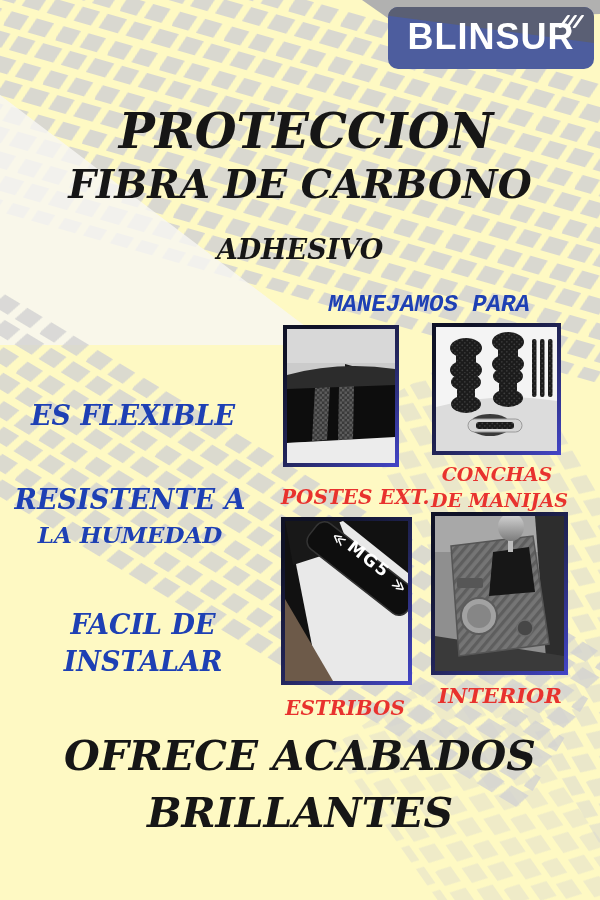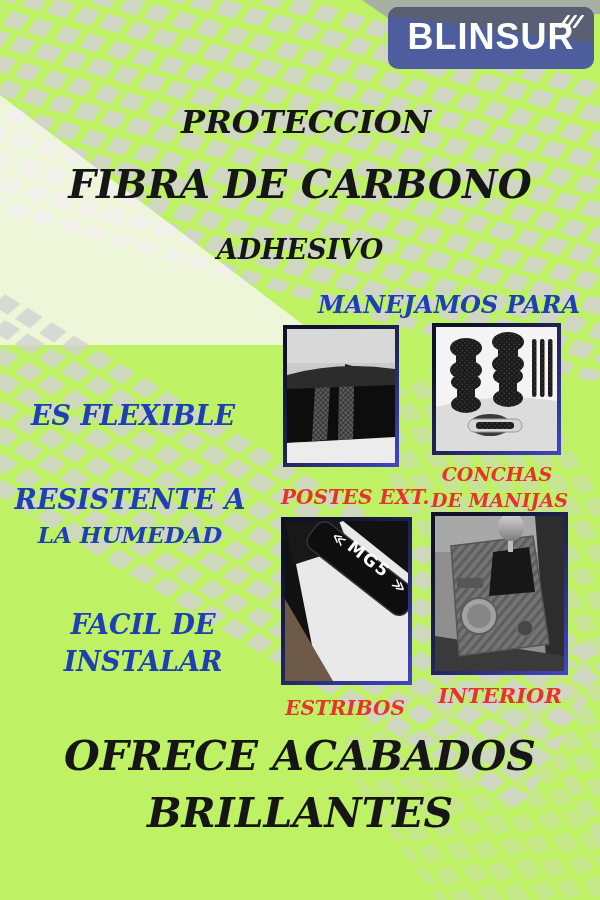--- a/index.html
+++ b/index.html
@@ -1,17 +1,17 @@
 <!DOCTYPE html>
 <html><head>
 <meta charset="utf-8">
 <style>
   html,body{margin:0;padding:0;background:#ffffff;}
   .canvas{position:relative;width:600px;height:900px;overflow:hidden;
-          background:#bef264;font-family:"DejaVu Serif",serif;}
+          background:#fef9c3;font-family:"DejaVu Serif",serif;}
   .bg{position:absolute;left:0;top:0;z-index:0;}
   .t{position:absolute;z-index:3;font-family:"DejaVu Serif",serif;font-weight:700;
      font-style:italic;text-align:center;line-height:1.05;white-space:nowrap;}
   .black{color:#161616}
   .red{color:#e8322e}
   .blue{color:#1e40b4}
   .logo{position:absolute;left:388px;top:7px;width:206px;height:62px;border-radius:10px;
         background:#4d5d9e;z-index:4;overflow:hidden;}
   .logo-shade{position:absolute;left:0;top:0;width:100%;height:100%;
         background:#5a5f74;clip-path:polygon(0 0,100% 0,100% 58%,0 14%);}
@@ -64,31 +64,31 @@
     <span class="logo-text">BLINSUR</span>
     <svg class="speed-lines" width="30" height="16" viewBox="0 0 30 16">
       <g fill="#ffffff" transform="skewX(-35)">
         <rect x="14" y="1" width="3.2" height="13" rx="1.2"></rect>
         <rect x="21" y="1" width="3.2" height="13" rx="1.2"></rect>
         <rect x="28" y="1" width="3.2" height="13" rx="1.2"></rect>
       </g>
     </svg>
   </div>
 
-  <div class="t black" style="left:0;right:0;top:106px;font-size:32px;margin-left:12px;">PROTECCION</div>
+  <div class="t black" style="left:0;right:0;top:106px;font-size:48px;margin-left:12px;">PROTECCION</div>
   <div class="t black" style="left:0;right:0;top:164px;font-size:39px;">FIBRA DE CARBONO</div>
   <div class="t black" style="left:0;right:0;top:219px;font-size:27px;margin-top:17px;">ADHESIVO</div>
 
   <div class="t blue" style="left:8px;width:250px;top:402px;font-size:27px;">ES FLEXIBLE</div>
   <div class="t blue" style="left:5px;width:250px;top:486px;font-size:27px;">RESISTENTE A</div>
   <div class="t blue" style="left:5px;width:250px;top:523px;font-size:23px;">LA HUMEDAD</div>
   <div class="t blue" style="left:18px;width:250px;top:611px;font-size:27px;">FACIL DE</div>
   <div class="t blue" style="left:18px;width:250px;top:648px;font-size:27px;">INSTALAR</div>
 
-  <div class="t blue" style="left:318px;width:222px;top:292px;font-size:24px;">MANEJAMOS PARA</div>
+  <div class="t blue" style="left:318px;width:222px;top:292px;font-size:24px;font-family:Liberation Mono, monospace;">MANEJAMOS PARA</div>
 
   <div class="t red" style="left:281px;width:120px;top:487px;font-size:20px;">POSTES EXT.</div>
   <div class="t red" style="left:431px;width:132px;top:465px;font-size:19px;">CONCHAS</div>
   <div class="t red" style="left:431px;width:132px;top:491px;font-size:19px;">DE MANIJAS</div>
   <div class="t red" style="left:284px;width:122px;top:698px;font-size:20px;">ESTRIBOS</div>
   <div class="t red" style="left:434px;width:132px;top:685px;font-size:21px;">INTERIOR</div>
 
   <div class="frame" style="left:283px;top:325px;">
     <svg width="108" height="134" viewBox="0 0 108 134" preserveAspectRatio="none">
       <defs>

